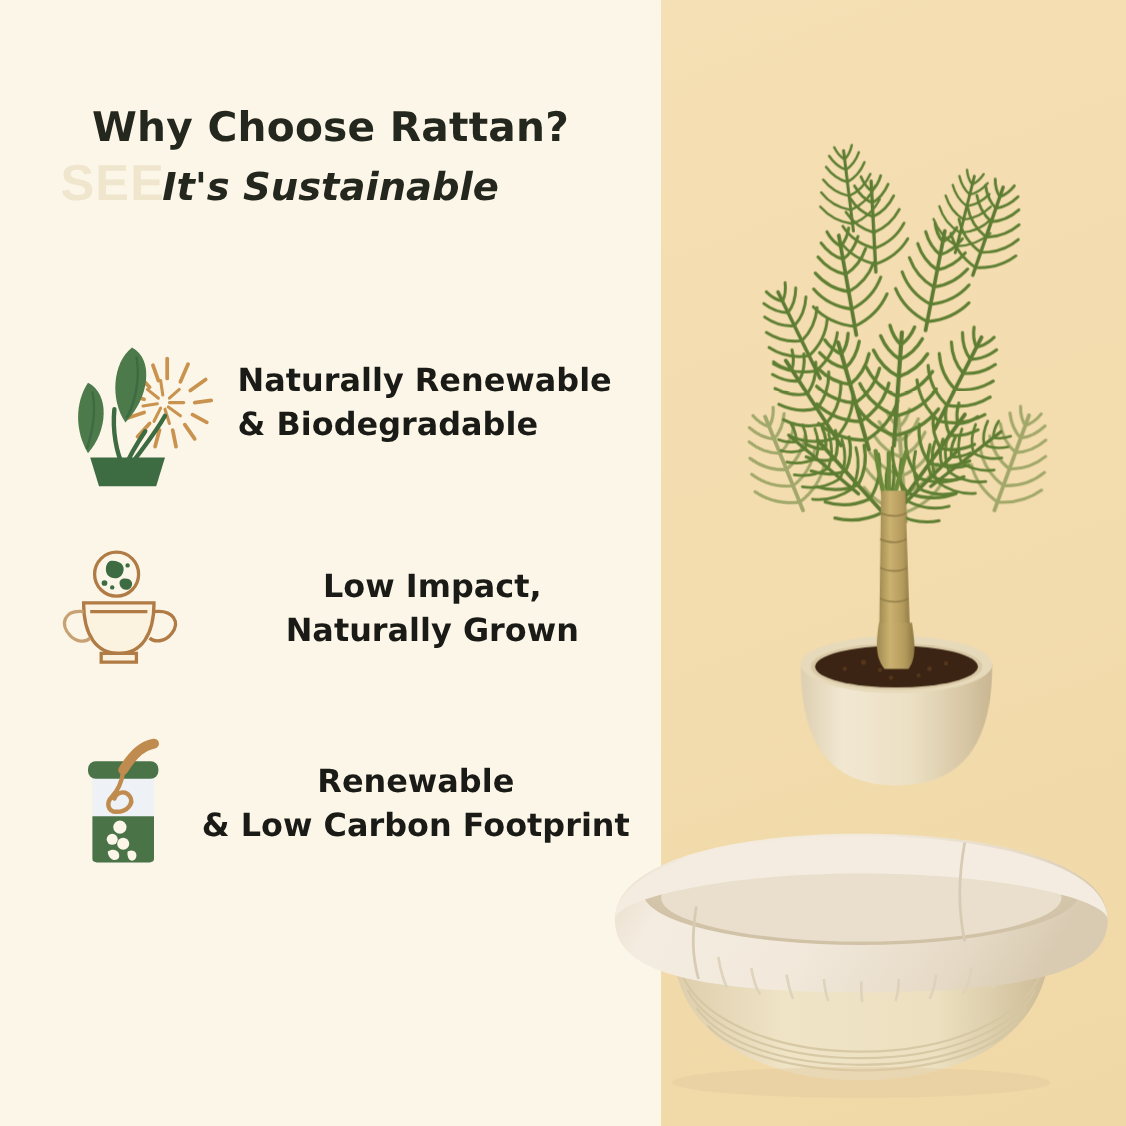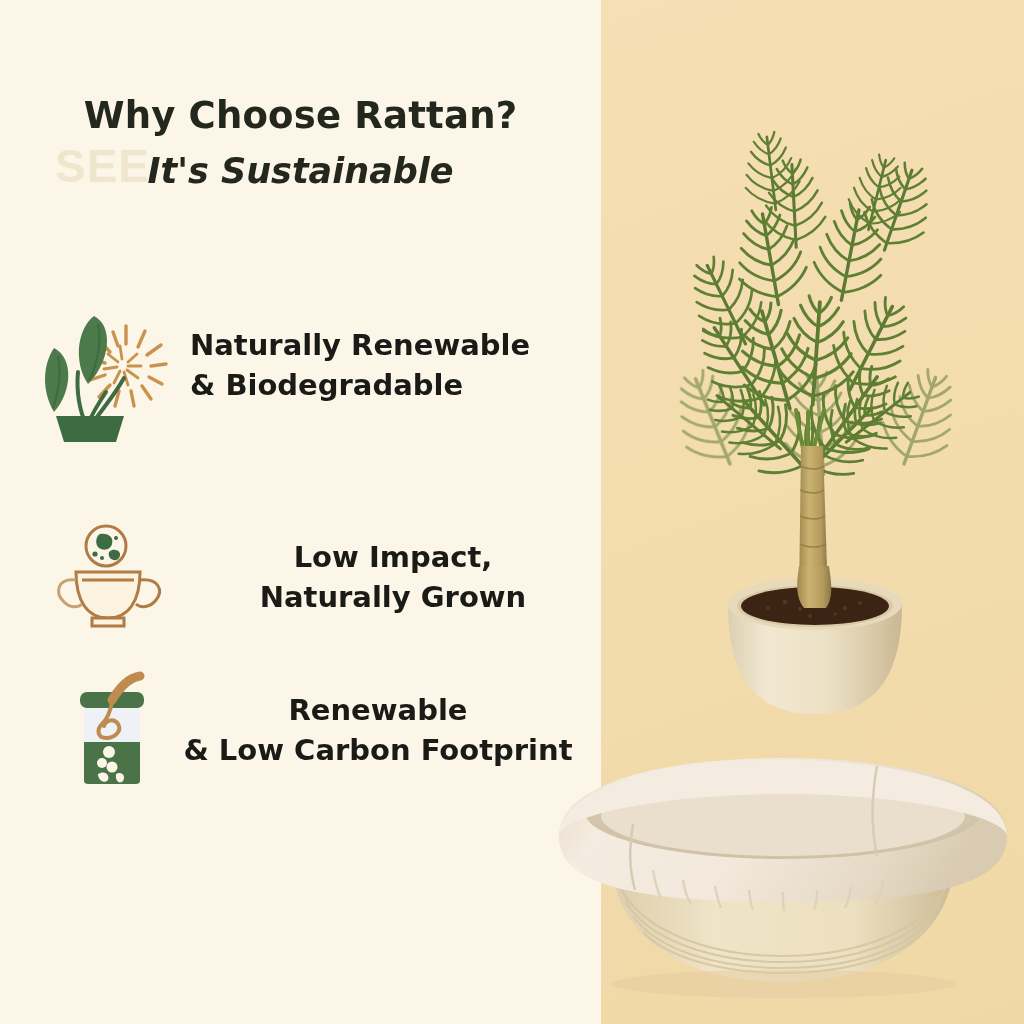--- a/index.html
+++ b/index.html
@@ -31,22 +31,22 @@
     font-size:37px; font-weight:700; color:#24271d; letter-spacing:.2px;
     font-family:"DejaVu Sans", sans-serif;
   }
   .headline .l2 {
     margin-top:14px; font-size:35px; font-weight:700; font-style:italic;
     color:#24271d; font-family:"DejaVu Sans", sans-serif;
   }
 
   
   .feature { position:absolute; display:flex; align-items:center; }
-  .f1 { left:48px;  top:300px; width:520px; }
-  .f2 { left:60px;  top:524px; width:520px; }
+  .f1 { left:74px;  top:300px; width:520px; }
+  .f2 { left:60px;  top:500px; width:520px; }
   .f3 { left:72px;  top:670px; width:510px; }
 
   .ficon { flex:0 0 auto; }
   .ftext {
     font-family:"DejaVu Sans", sans-serif;
     font-weight:700; color:#1a1a16; font-size:29px; line-height:1.38;
     white-space:pre-line;
   }
   .f1 .ftext { margin-left:24px; text-align:left; }
   .f2 .ftext { margin-left:34px; text-align:center; flex:1; }

